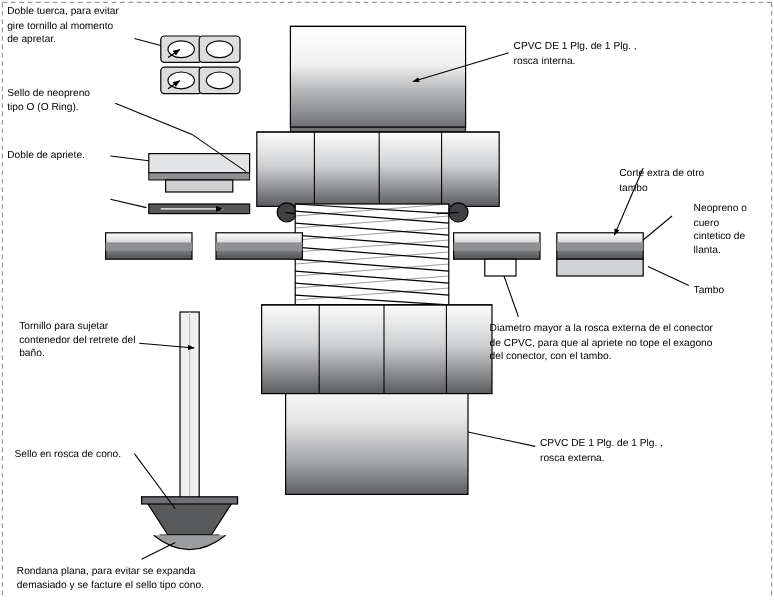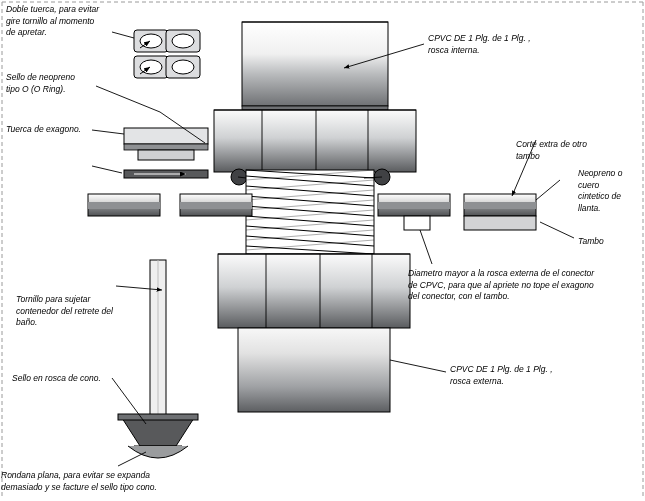--- a/index.html
+++ b/index.html
@@ -14,21 +14,20 @@
     background: #ffffff;
     font-family: "Liberation Sans", sans-serif;
     overflow: hidden;
   }
   .lbl {
     position: absolute;
     font-size: 8.5px;
     line-height: 11.5px;
     color: #000000;
     white-space: pre-line;
-    font-style: italic;
   }
   svg.layer {
     position: absolute;
     left: 0;
     top: 0;
     width: 645px;
     height: 501px;
   }
   svg.layer.lines { pointer-events: none; }
 </style>
@@ -176,26 +175,26 @@
       <path d="M246,178 L238,177"></path>
       <path d="M364,178 L382,177"></path>
     </g>
   </svg>
 
   <div class="lbl" style="left:6px;  top:4px;">Doble tuerca, para evitar
 gire tornillo al momento
 de apretar.</div>
   <div class="lbl" style="left:6px;  top:72px;">Sello de neopreno
 tipo O (O Ring).</div>
-  <div class="lbl" style="left:6px;  top:124px;">Tuerca de exagono.</div>
-  <div class="lbl" style="left:16px; top:266px;margin-top:28px;">Tornillo para sujetar
+  <div class="lbl" style="left:6px;  top:124px;">Doble de apriete.</div>
+  <div class="lbl" style="left:16px; top:266px;">Tornillo para sujetar
 contenedor del retrete del
 baño.</div>
   <div class="lbl" style="left:12px; top:373px;">Sello en rosca de cono.</div>
-  <div class="lbl" style="left:1px;  top:470px;">Rondana plana, para evitar se expanda
+  <div class="lbl" style="left:14px;  top:470px;">Rondana plana, para evitar se expanda
 demasiado y se facture el sello tipo cono.</div>
   <div class="lbl" style="left:428px;top:33px;">CPVC DE 1 Plg. de 1 Plg. ,
 rosca interna.</div>
   <div class="lbl" style="left:516px;top:119px;margin-top:20px;">Corte extra de otro
 tambo</div>
   <div class="lbl" style="left:562px;top:168px;margin-left:16px;">Neopreno o cuero
 cintetico de llanta.</div>
   <div class="lbl" style="left:578px;top:236px;">Tambo</div>
   <div class="lbl" style="left:408px;top:268px;">Diametro mayor a la rosca externa de el conector
 de CPVC, para que al apriete no tope el exagono

